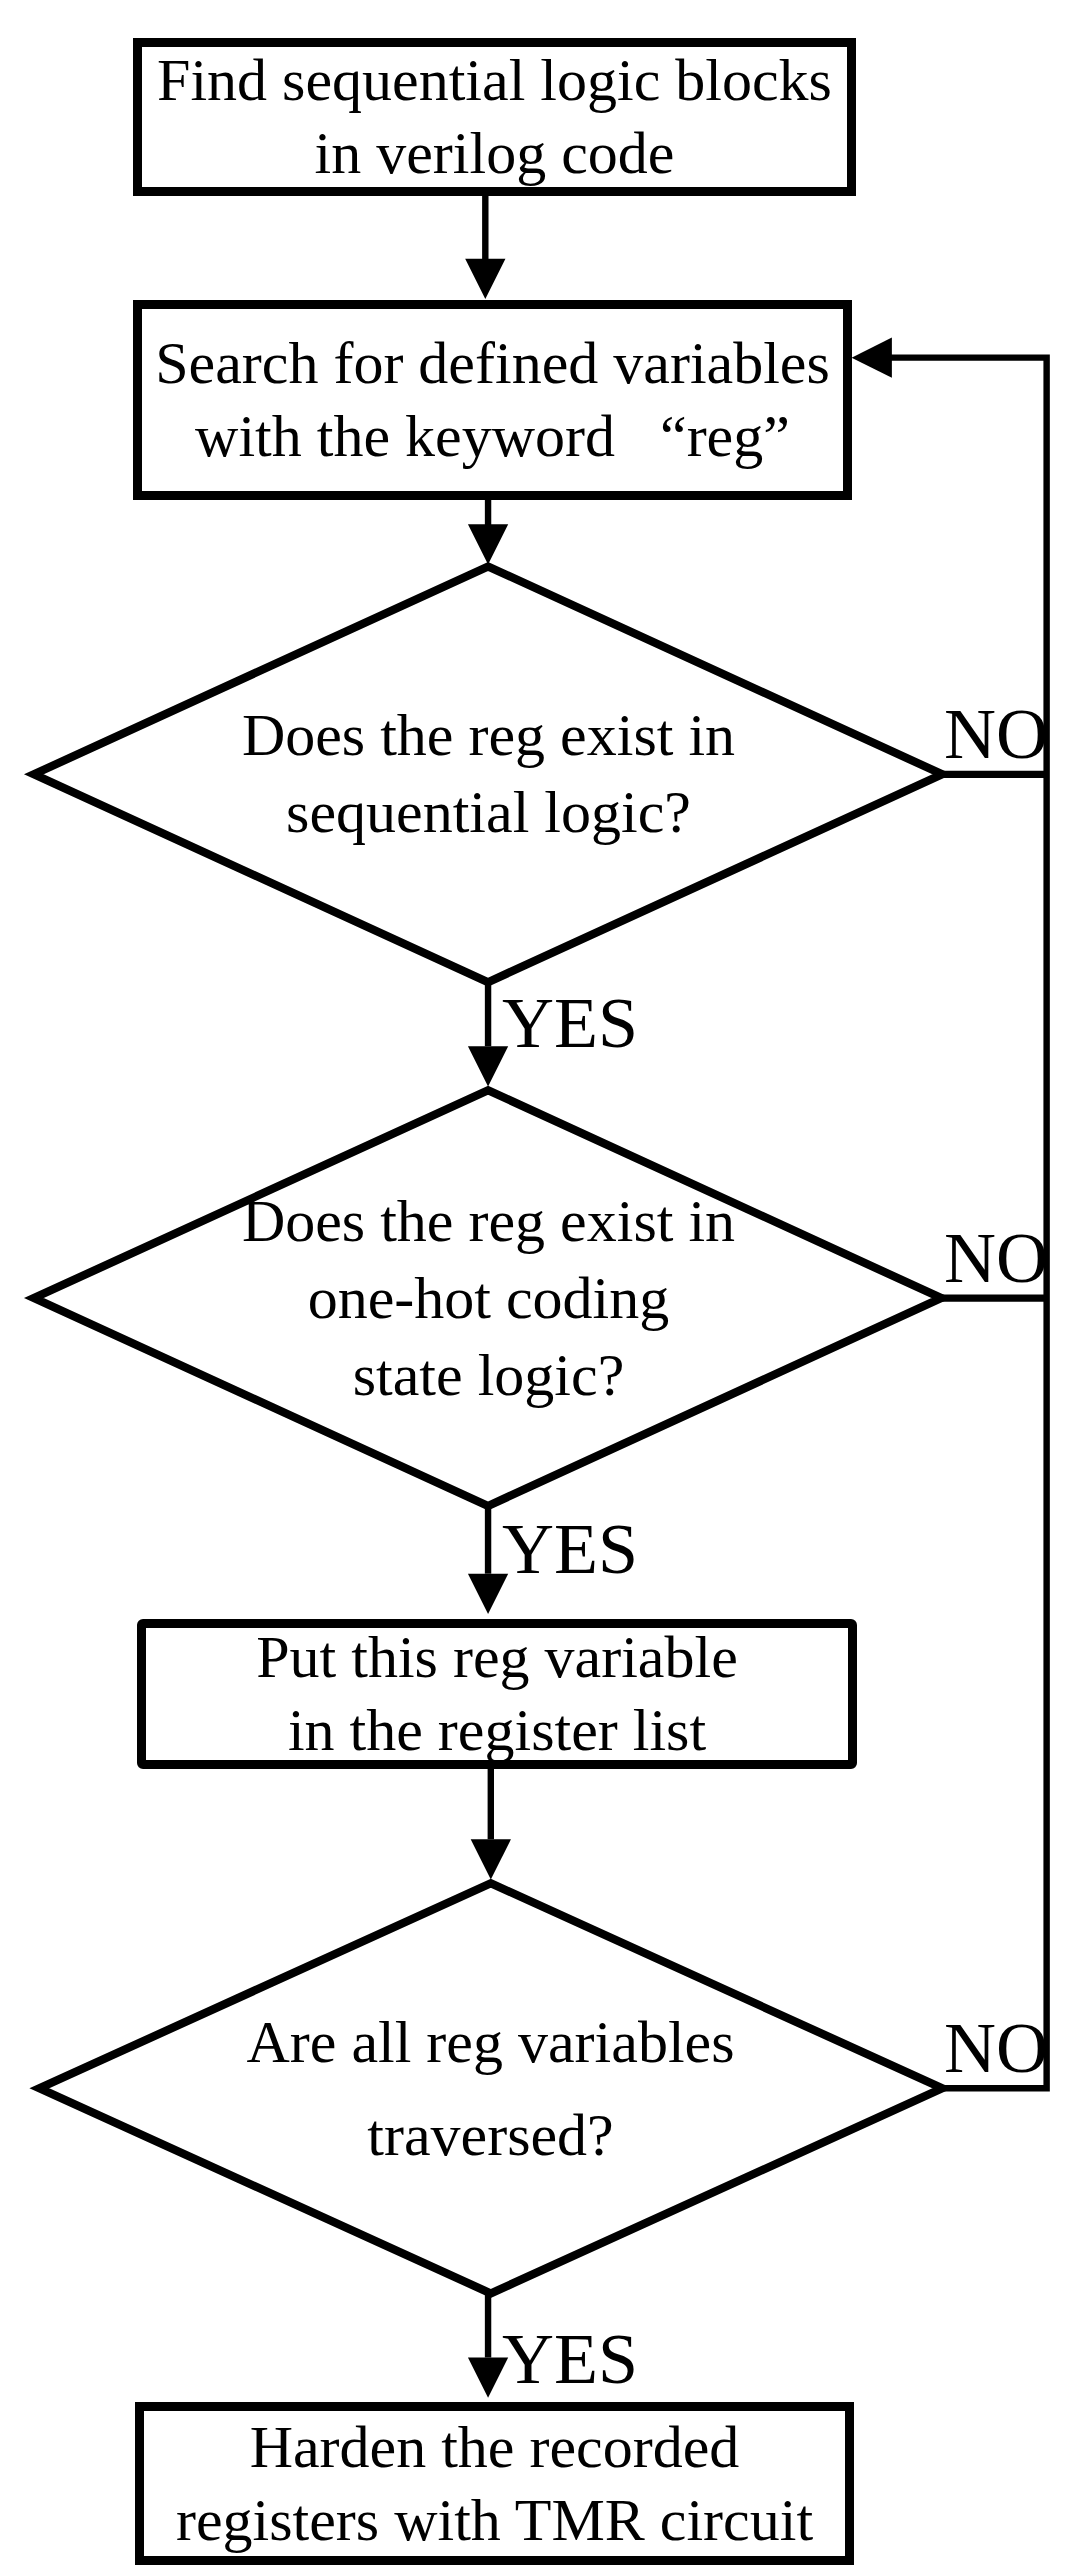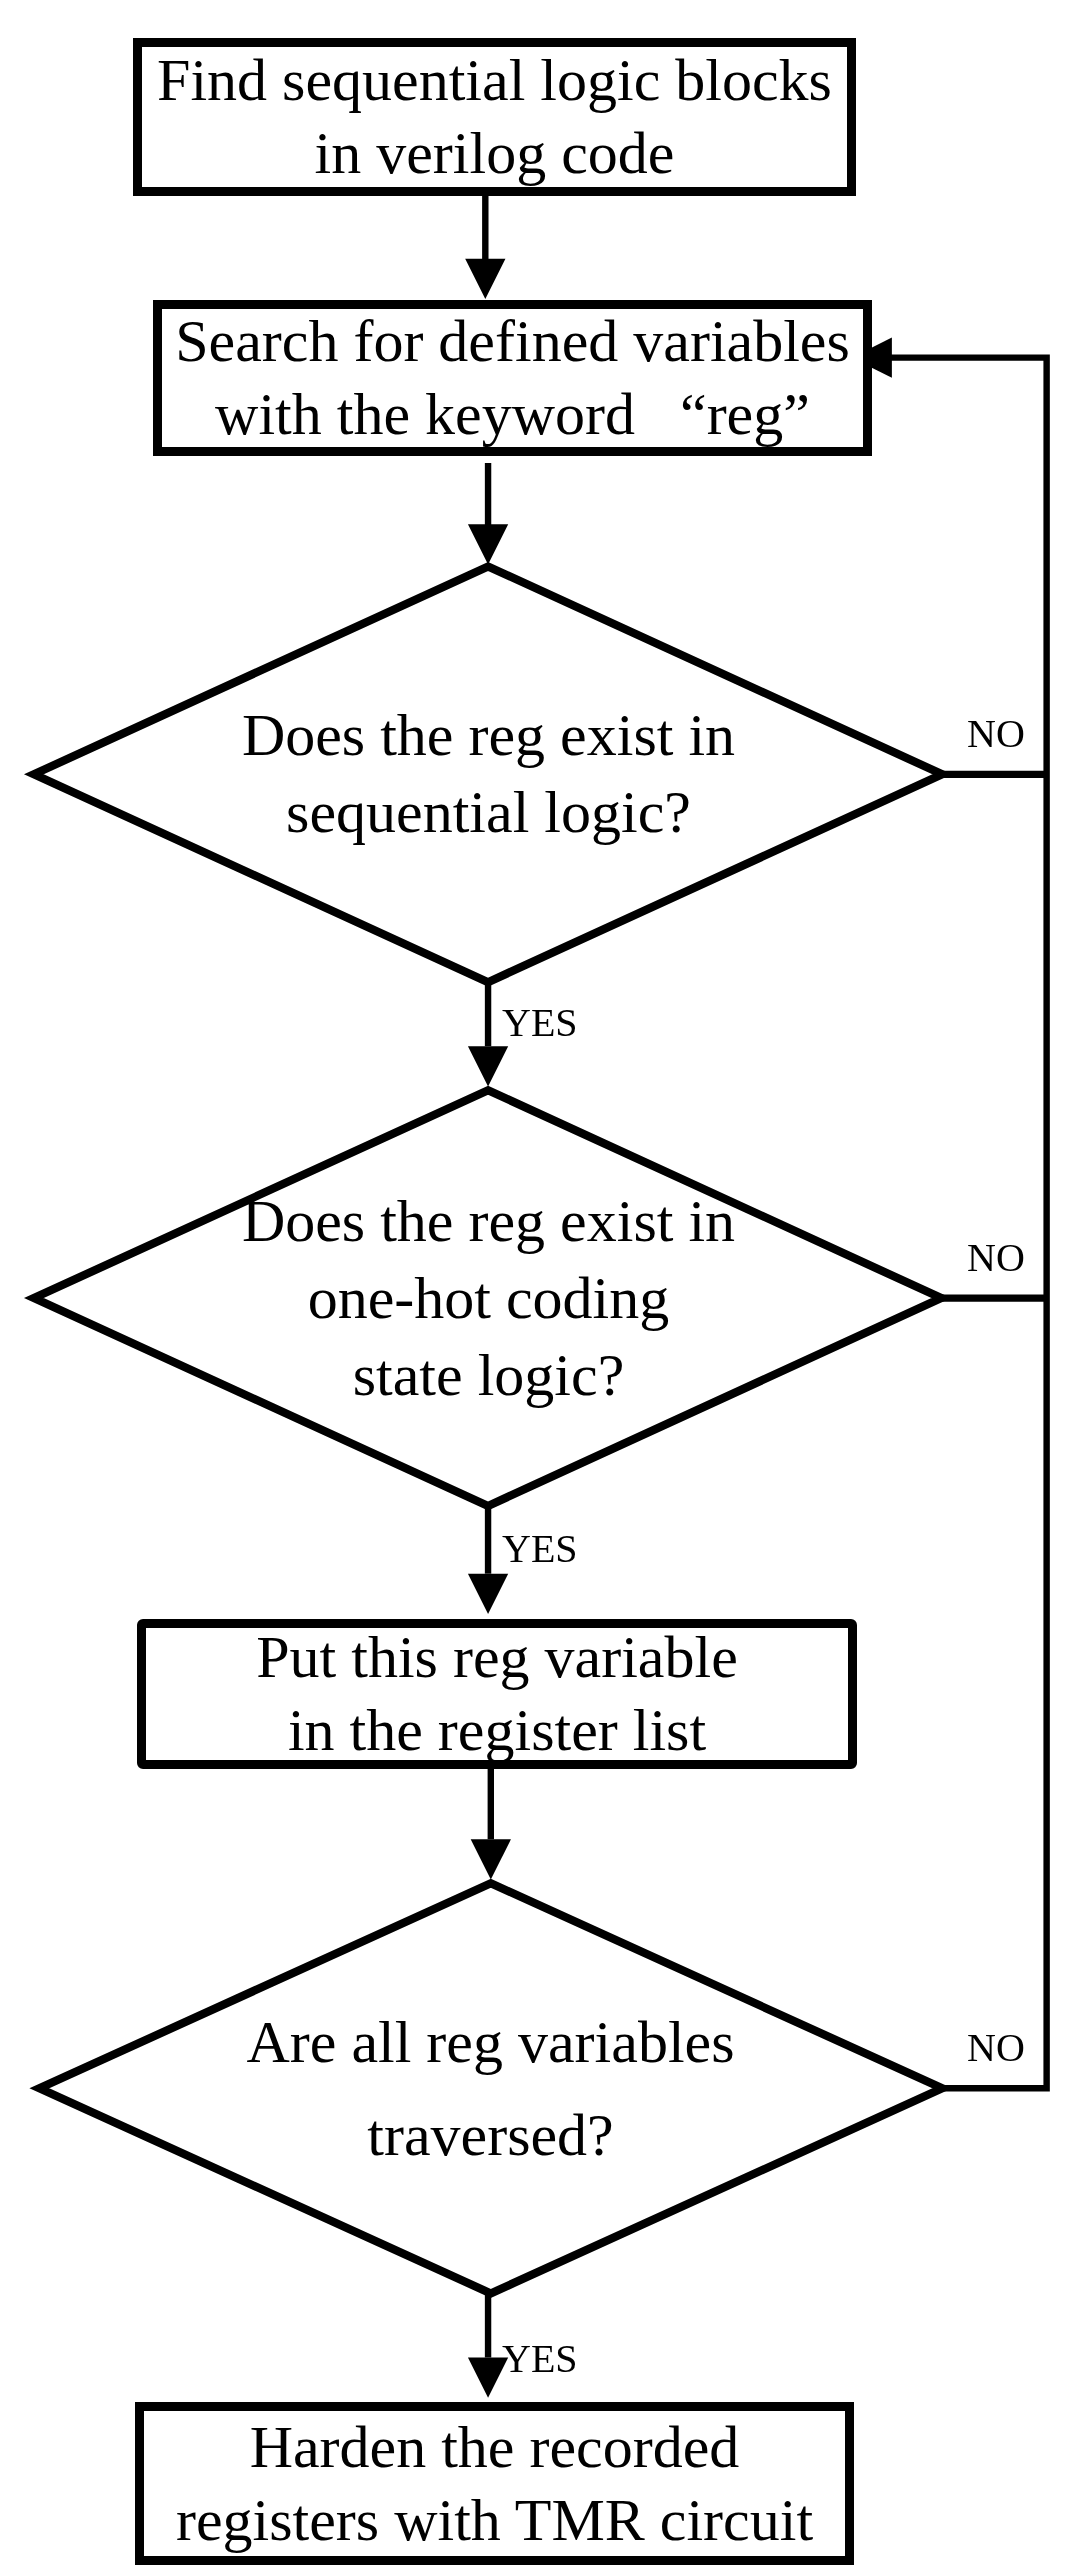--- a/index.html
+++ b/index.html
@@ -44,21 +44,21 @@
     position: absolute;
     display: flex;
     flex-direction: column;
     justify-content: center;
     align-items: center;
     text-align: right;
   }
   .dtext .line { line-height: 77px; }
   .edge-label {
     position: absolute;
-    font-size: 40px;
+    font-size: 72px;
     line-height: 60px;
     white-space: nowrap;
   }
   .edge-label.no {
     width: 104px;
     text-align: center;
   }
 </style>
 </head>
 <body>
@@ -90,21 +90,21 @@
 
     <polyline points="1029,2280 1143,2280 1143,390 966,390" fill="none" stroke="#000000" stroke-width="7" stroke-linejoin="miter"></polyline>
     <polygon points="930,390 974,368 974,412" fill="#000000"></polygon>
   </svg>
 
   <div class="node" style="left:133px; top:38px; width:723px; height:158px;">
     <div class="line">Find sequential logic blocks</div>
     <div class="line">in verilog code</div>
   </div>
 
-  <div class="node" style="left:133px; top:300px; width:719px; height:156px;margin-left:20px;">
+  <div class="node" style="left:133px; top:300px; width:719px; height:200px;">
     <div class="line">Search for defined variables</div>
     <div class="line">with the keyword  “reg”</div>
   </div>
 
   <div class="node" style="left:137px; top:1619px; width:720px; height:150px;border-radius:6px;">
     <div class="line">Put this reg variable</div>
     <div class="line">in the register list</div>
   </div>
 
   <div class="node" style="left:135px; top:2402px; width:719px; height:163px;">

